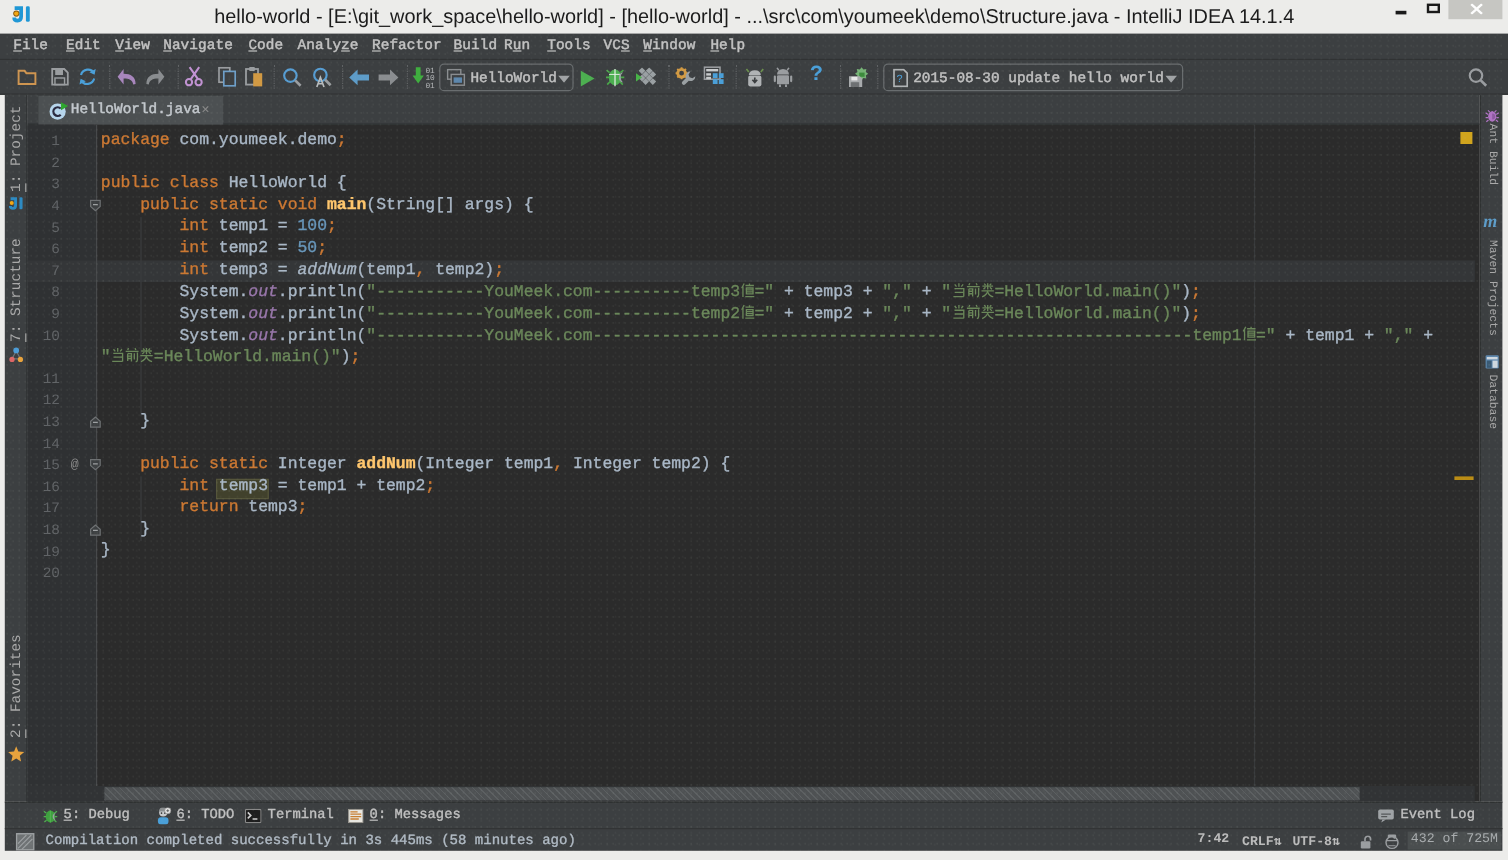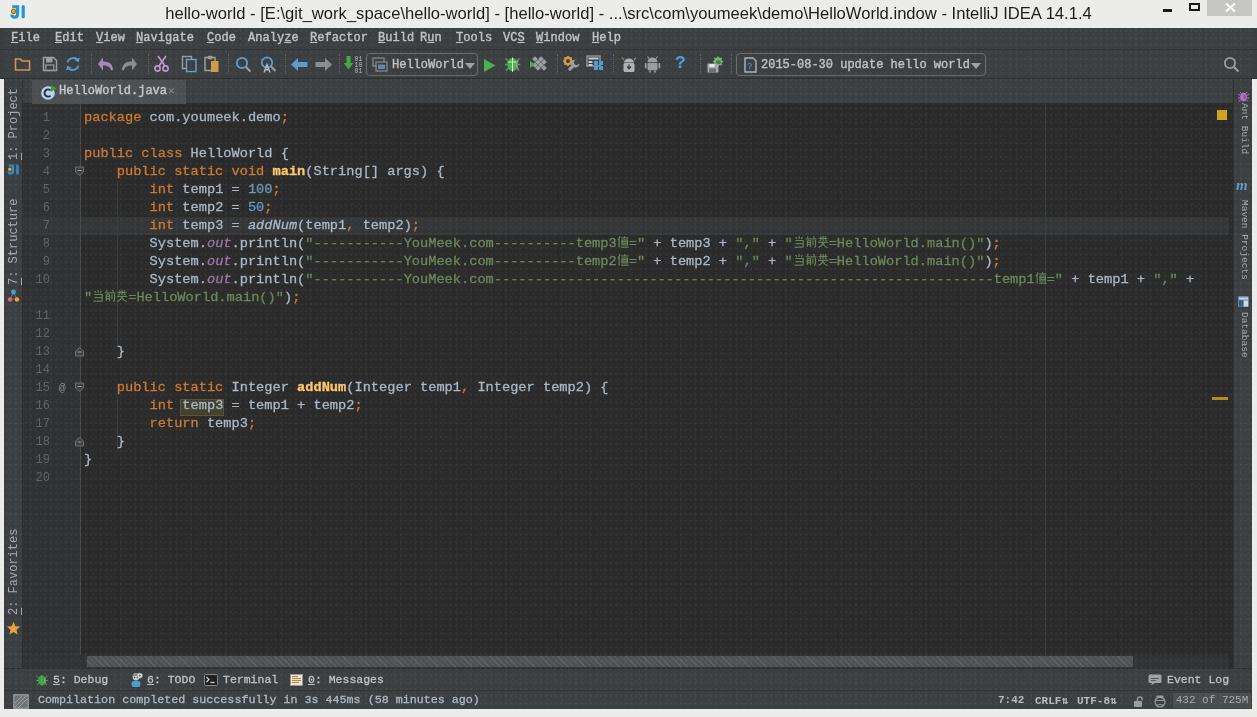--- a/index.html
+++ b/index.html
@@ -102,21 +102,21 @@
         <path d="M9.8,0.9 L8.4,2.3"></path>
   <path d="M4.6,4.2 L2.8,6"></path>
         <path d="M8.6,4.2 L10.4,6"></path>
   <path d="M1,7.4 L12.2,7.4"></path>
   <path d="M6.6,7.4 C6.4,9.6 4.6,11.4 1.6,12.9"></path>
   <path d="M6.6,8.4 C7.2,10.4 9.4,12.2 11.6,12.9"></path>
 </g>
 </defs>
 </svg>
 <div class="abs" id="titlebar">
-  <div class="abs" id="title-text">hello-world - [E:\git_work_space\hello-world] - [hello-world] - ...\src\com\youmeek\demo\HelloWorld.indow - IntelliJ IDEA 14.1.4</div>
+  <div class="abs" id="title-text">hello-world - [E:\git_work_space\hello-world] - [hello-world] - ...\src\com\youmeek\demo\Structure.java - IntelliJ IDEA 14.1.4</div>
   <svg class="abs" style="left:10px;top:3px" width="17" height="17" viewBox="0 0 17 17">
     <path d="M2.2,3.8 H7.6 V11 Q7.6,14.2 4.6,14.2 Q1.8,14.2 1.8,11.6" fill="none" stroke="#1f97d5" stroke-width="3.1"></path>
     <circle cx="3.6" cy="8.3" r="2.6" fill="#8a5a10"></circle>
     <circle cx="3.6" cy="8.3" r="1.8" fill="#f2a713"></circle>
     <rect x="11.6" y="2.2" width="3.2" height="13" rx="1.2" fill="#1f97d5"></rect>
   </svg>
   <div class="abs" style="left:1163px;top:9px;width:9px;height:2.5px;background:#1a1a1a"></div>
   <div class="abs" style="left:1189px;top:3px;width:11px;height:8px;border:2px solid #1a1a1a"></div>
   <div class="abs" id="btn-close"></div>
   <svg class="abs" style="left:1225px;top:3px" width="11" height="9" viewBox="0 0 11 9">

